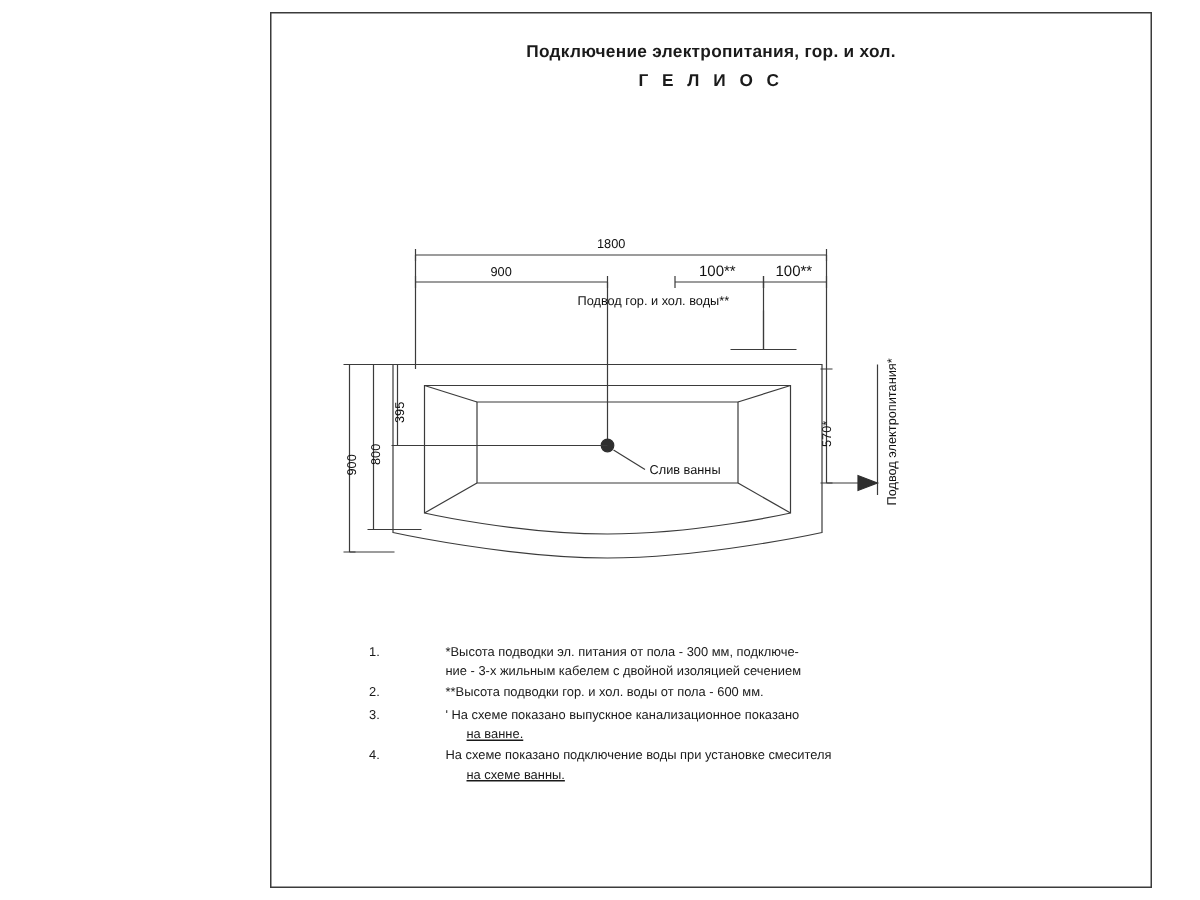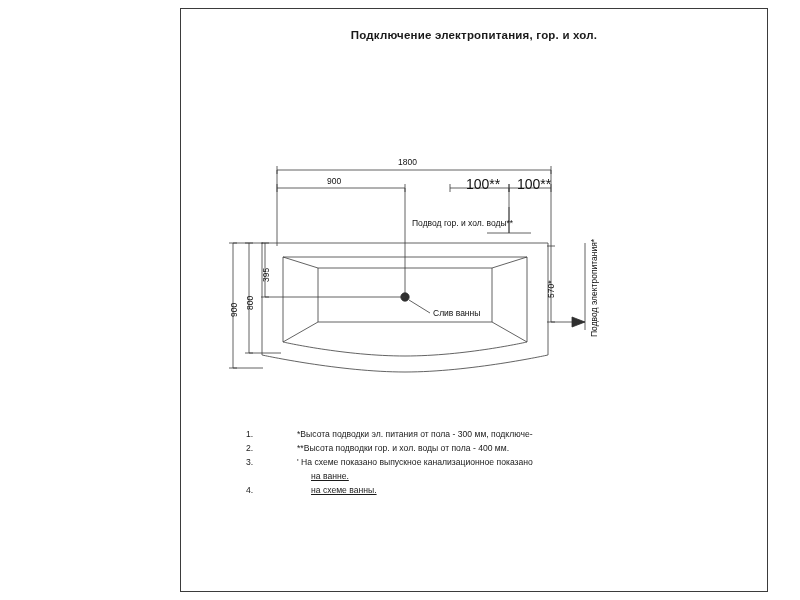--- a/index.html
+++ b/index.html
@@ -51,21 +51,21 @@
     top: 0;
     width: 800px;
     height: 600px;
   }
   .lbl {
     position: absolute;
     font-size: 8.5px;
     color: #111;
     white-space: nowrap;
   }
-  .lbl.sm { font-size: 14px; }
+  .lbl.sm { font-size: 10px; }
   .vert {
     transform: rotate(-90deg);
     transform-origin: left top;
   }
   .notes {
     position: absolute;
     left: 246px;
     top: 428px;
     width: 420px;
     font-size: 8.6px;
@@ -86,20 +86,21 @@
 </style>
 </head>
 <body>
 
 <div id="page">
 
   <div class="frame"></div>
 
   <div class="title">
     <span>Подключение электропитания, гор. и хол.</span><br>
+    <span class="sub">Г Е Л И О С</span>
   </div>
 
   <svg class="draw" viewBox="0 0 800 600">
     <g stroke="#3b3b3b" fill="none" stroke-width="0.8">
 
       <path d="M262,243 L548,243 L548,355 C548,355 470,372 405,372 C340,372 262,355 262,355 Z"></path>
 
       <path d="M283,257 L527,257 L527,342 C527,342 465,356 405,356 C345,356 283,342 283,342 Z"></path>
 
       <path d="M318,268 L492,268 L492,322 L318,322 Z"></path>
@@ -157,45 +158,47 @@
   <div class="lbl" style="left:398px; top:157px;">1800</div>
   <div class="lbl" style="left:327px; top:176px;">900</div>
   <div class="lbl sm" style="left:466px; top:176px;">100**</div>
   <div class="lbl sm" style="left:517px; top:176px;">100**</div>
 
   <div class="lbl vert" style="left:229px; top:317px;">900</div>
   <div class="lbl vert" style="left:245px; top:310px;">800</div>
   <div class="lbl vert" style="left:261px; top:282px;">395</div>
   <div class="lbl vert" style="left:546px; top:298px;">570*</div>
 
-  <div class="lbl" style="left:385px; top:218px;margin-left:27px;">Подвод гор. и хол. воды**</div>
+  <div class="lbl" style="left:385px; top:195px;">Подвод гор. и хол. воды**</div>
   <div class="lbl" style="left:433px; top:308px;">Слив ванны</div>
   <div class="lbl vert" style="left:589px; top:337px;">Подвод электропитания*</div>
 
   <div class="notes">
     <div class="row">
       <div class="num">1.</div>
       <div class="txt">
         <span class="ind">*Высота подводки эл. питания от пола - 300 мм, подключе-</span>
+        <span class="ind">ние - 3-х жильным кабелем с двойной изоляцией сечением</span>
       </div>
     </div>
     <div class="row">
       <div class="num">2.</div>
       <div class="txt">
-        <span class="ind">**Высота подводки гор. и хол. воды от пола - 400 мм.</span>
+        <span class="ind">**Высота подводки гор. и хол. воды от пола - 600 мм.</span>
       </div>
     </div>
     <div class="row">
       <div class="num">3.</div>
       <div class="txt">
         <span class="ind">' На схеме показано выпускное канализационное показано</span>
         <span class="ind2">на ванне.</span>
       </div>
     </div>
     <div class="row">
       <div class="num">4.</div>
       <div class="txt">
+        <span class="ind">На схеме показано подключение воды при установке смесителя</span>
         <span class="ind2">на схеме ванны.</span>
       </div>
     </div>
   </div>
 
 </div>
 
 </body></html>

